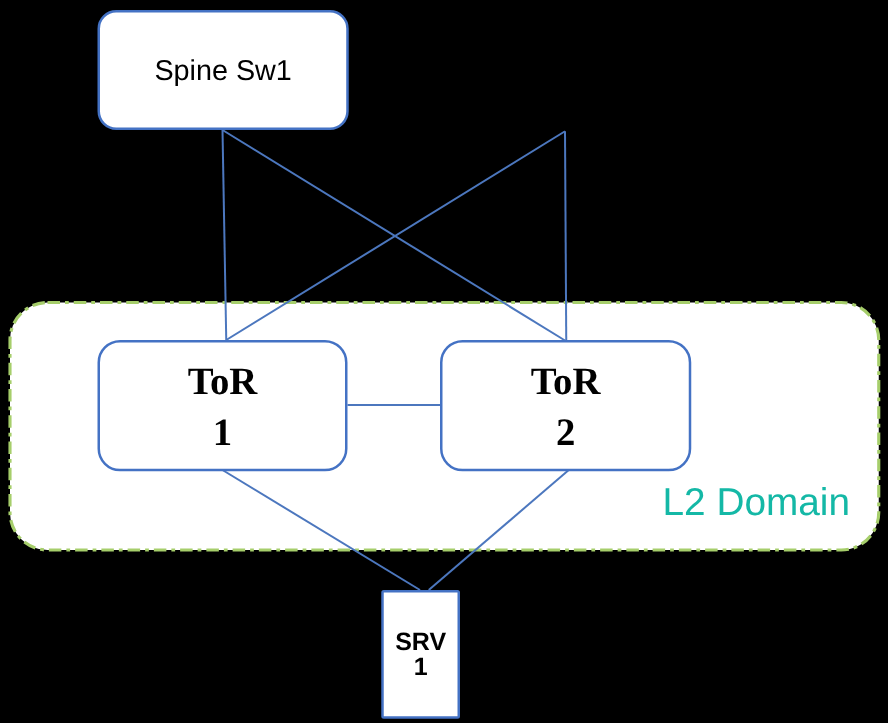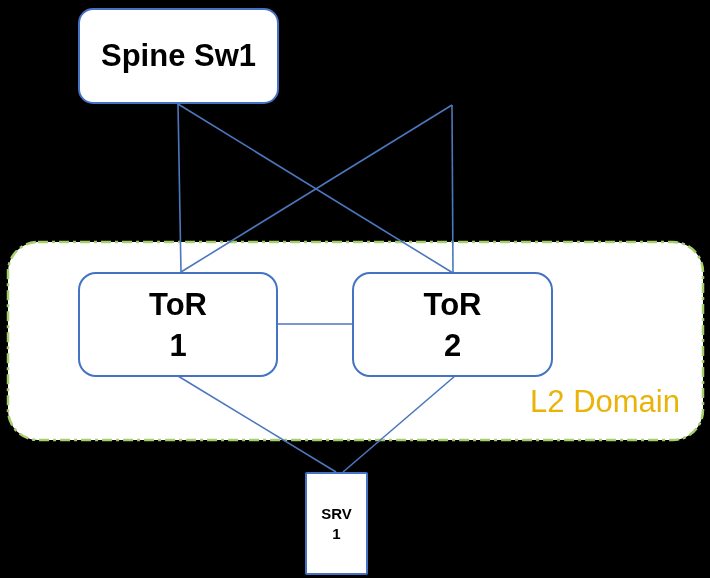--- a/index.html
+++ b/index.html
@@ -29,49 +29,50 @@
     border: 2.5px solid #4472C4;
     display: flex;
     flex-direction: column;
     align-items: center;
     justify-content: center;
     color: #000000;
     text-align: center;
   }
   .node-spine {
     border-radius: 15px;
-    font-size: 31px;
-    font-weight: bold;
+    font-size: 23px;
+    font-weight: normal;
   }
   #spine1 { left: 78px;  top: 8px;  width: 201px; height: 96px; }
   #spine2 { left: 355px; top: 6px;  width: 196px; height: 99px; }
   .node-tor {
     border-radius: 18px;
     font-size: 31px;
     font-weight: bold;
     line-height: 41px;
+    font-family: Liberation Serif, serif;
   }
   #tor1 { left: 78px;  top: 272px; width: 200px; height: 105px; }
   #tor2 { left: 352px; top: 272px; width: 201px; height: 105px; }
   .node-srv {
     border-radius: 2px;
-    font-size: 15px;
+    font-size: 20px;
     font-weight: 600;
     line-height: 20px;
   }
   #srv1 { left: 305px; top: 472px; width: 63px; height: 103px; }
   .domain-label {
     position: absolute;
     left: 515px;
     top: 384px;
     width: 180px;
     text-align: center;
     font-size: 31px;
     font-weight: normal;
-    color: #eab308;
+    color: #14b8a6;
   }
   .label-line { display: block; }
 </style>
 </head>
 <body>
 
 <div class="stage">
 
   <svg class="links-svg" viewBox="0 0 710 578">
     <rect x="8" y="242" width="695" height="198" rx="30" ry="30" fill="#ffffff" stroke="#A6CE6B" stroke-width="2.5" stroke-dasharray="10 4 3 4"></rect>

